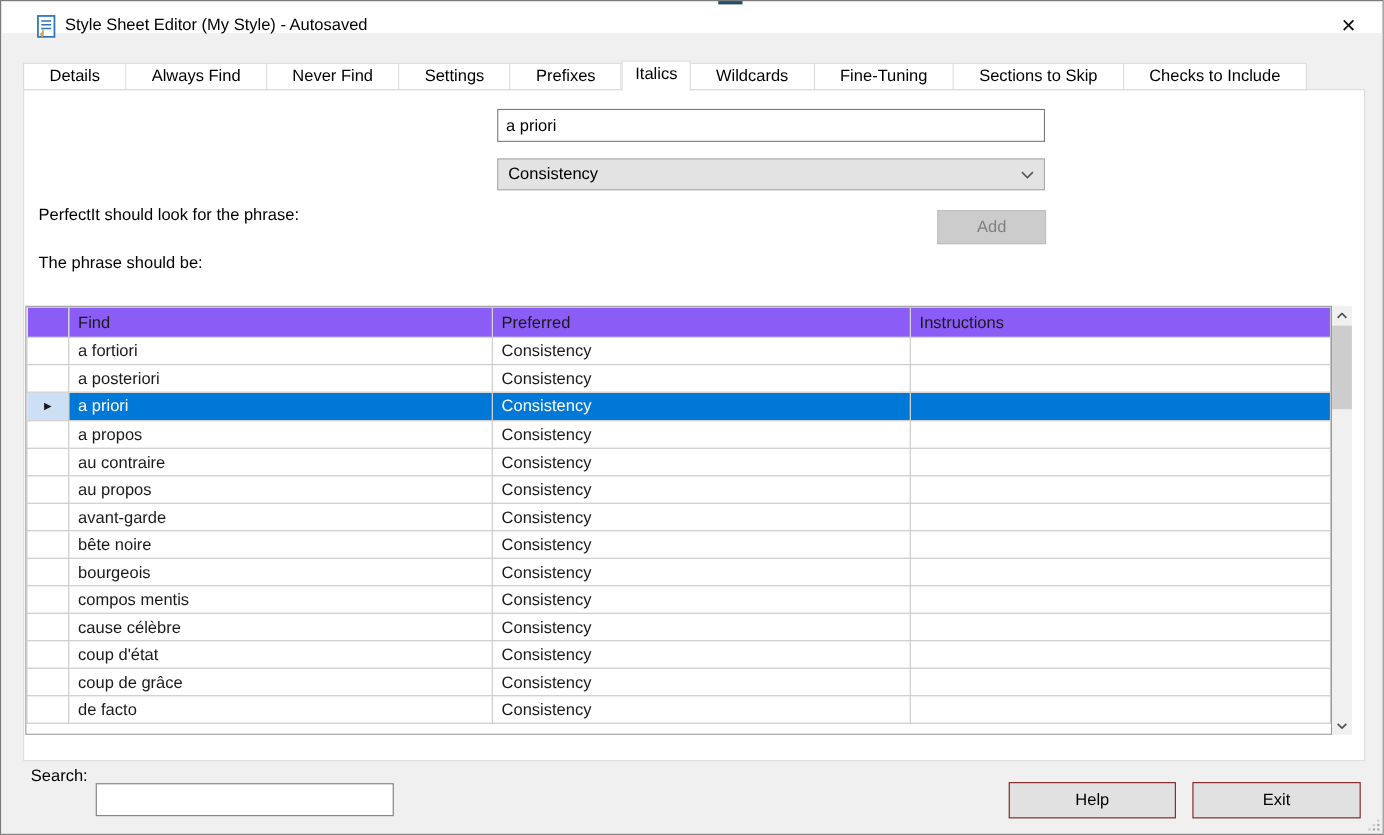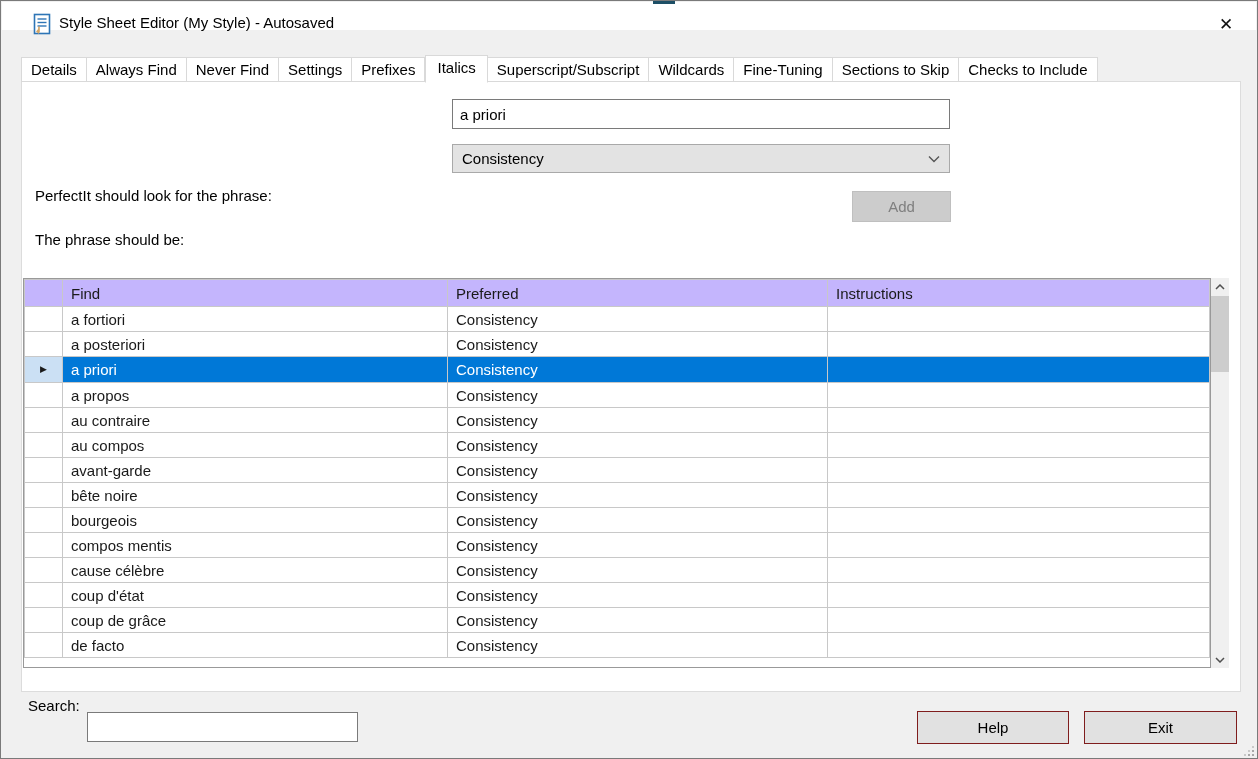--- a/index.html
+++ b/index.html
@@ -12,21 +12,21 @@
   .window{position:absolute;inset:0;border:1px solid #7a7a7a;box-sizing:border-box;background:#f0f0f0;}
   .titlebar{position:absolute;left:1px;top:1px;right:1px;height:28px;background:#ffffff;}
   .top-accent{position:absolute;left:652px;top:0;width:22px;height:3px;z-index:5;}
   .app-icon{position:absolute;left:29px;top:11px;width:22px;height:24px;}
   .title-text{position:absolute;left:57px;top:12px;font-size:15px;color:#000;}
   .close-btn{position:absolute;right:17px;top:9px;width:26px;height:26px;display:flex;align-items:center;justify-content:center;font-size:17px;color:#111;cursor:pointer;}
 
   
   .tabstrip{position:absolute;left:20px;top:56px;height:25px;display:flex;align-items:flex-end;z-index:3;}
   .tab{background:#fff;border:1px solid #d9d9d9;border-left-width:0;height:25px;line-height:23px;
-       padding:0 9px;font-size:15px;color:#000;box-sizing:border-box;cursor:default;white-space:nowrap;}
+       padding:0 23px;font-size:15px;color:#000;box-sizing:border-box;cursor:default;white-space:nowrap;}
   .tab:first-child{border-left-width:1px;}
   .tab.active{height:28px;line-height:24px;margin-top:-3px;border:1px solid #d9d9d9;border-bottom:1px solid #fff;
        margin-bottom:-1px;position:relative;z-index:4;padding:0 11px;}
 
   
   .panel{position:absolute;left:20px;top:80px;width:1220px;height:611px;background:#fff;
          border:1px solid #dcdcdc;box-sizing:border-box;z-index:2;}
 
   .form-label{position:absolute;font-size:15px;color:#000;}
   .text-input{position:absolute;border:1px solid #7a7a7a;box-sizing:border-box;font-size:15px;
@@ -37,21 +37,21 @@
        justify-content:center;font-size:15px;color:#000;cursor:pointer;}
   .btn.disabled{background:#cccccc;border-color:#bfbfbf;color:#7f7f7f;cursor:default;}
   .add-btn{position:absolute;left:830px;top:109px;width:99px;height:31px;}
 
   
   .grid-wrap{position:absolute;left:1px;top:196px;width:1188px;height:390px;overflow:hidden;
              border:1px solid #999;box-sizing:border-box;background:#fff;}
   table.grid{border-collapse:collapse;table-layout:fixed;width:100%;}
   .grid th,.grid td{border:1px solid #c8c8c8;font-size:15px;font-weight:normal;text-align:left;
              padding:0 4px 0 8px;height:25px;box-sizing:border-box;white-space:nowrap;overflow:hidden;color:#1a1a1a;}
-  .grid th{height:27px;background:#c4b5fd;margin-top:32px;}
+  .grid th{height:27px;background:#8b5cf6;margin-top:32px;}
   .grid td.marker,.grid th.marker{padding:0;text-align:center;}
   .grid tr.selected td{background:var(--selection,#0078d7);color:#fff;}
   .grid tr.selected td.marker{background:var(--marker-bg,#cbe0f4);color:#000;}
   .marker-glyph{font-size:9px;line-height:25px;color:#1a1a1a;}
 
   
   .scrollbar{position:absolute;left:1189px;top:196px;width:18px;height:390px;background:#f0f0f0;}
   .sb-btn{position:absolute;left:0;width:18px;height:17px;display:flex;align-items:center;justify-content:center;cursor:pointer;}
   .sb-up{top:0;} .sb-down{bottom:0;}
   .sb-thumb{position:absolute;left:0;top:18px;width:18px;height:76px;background:#cdcdcd;cursor:pointer;}
@@ -84,21 +84,20 @@
   </div>
   <div class="top-accent" style="background: rgb(29, 79, 102);"></div>
 
   <div class="tabstrip">
       <div class="tab">Details</div>
       <div class="tab">Always Find</div>
       <div class="tab">Never Find</div>
       <div class="tab">Settings</div>
       <div class="tab">Prefixes</div>
       <div class="tab active">Italics</div>
-      <div class="tab">Superscript/Subscript</div>
       <div class="tab">Wildcards</div>
       <div class="tab">Fine-Tuning</div>
       <div class="tab">Sections to Skip</div>
       <div class="tab">Checks to Include</div>
     </div>
 
   <div class="panel">
 
     <span class="form-label" style="left:13px;top:105px;">PerfectIt should look for the phrase:</span>
     <input class="text-input" style="left: 430px; top: 17px; width: 498px; height: 30px;" value="a priori">
@@ -157,21 +156,21 @@
               <td></td>
             </tr>
             <tr>
               <td class="marker"></td>
               <td>au contraire</td>
               <td>Consistency</td>
               <td></td>
             </tr>
             <tr>
               <td class="marker"></td>
-              <td>au compos</td>
+              <td>au propos</td>
               <td>Consistency</td>
               <td></td>
             </tr>
             <tr>
               <td class="marker"></td>
               <td>avant-garde</td>
               <td>Consistency</td>
               <td></td>
             </tr>
             <tr>

